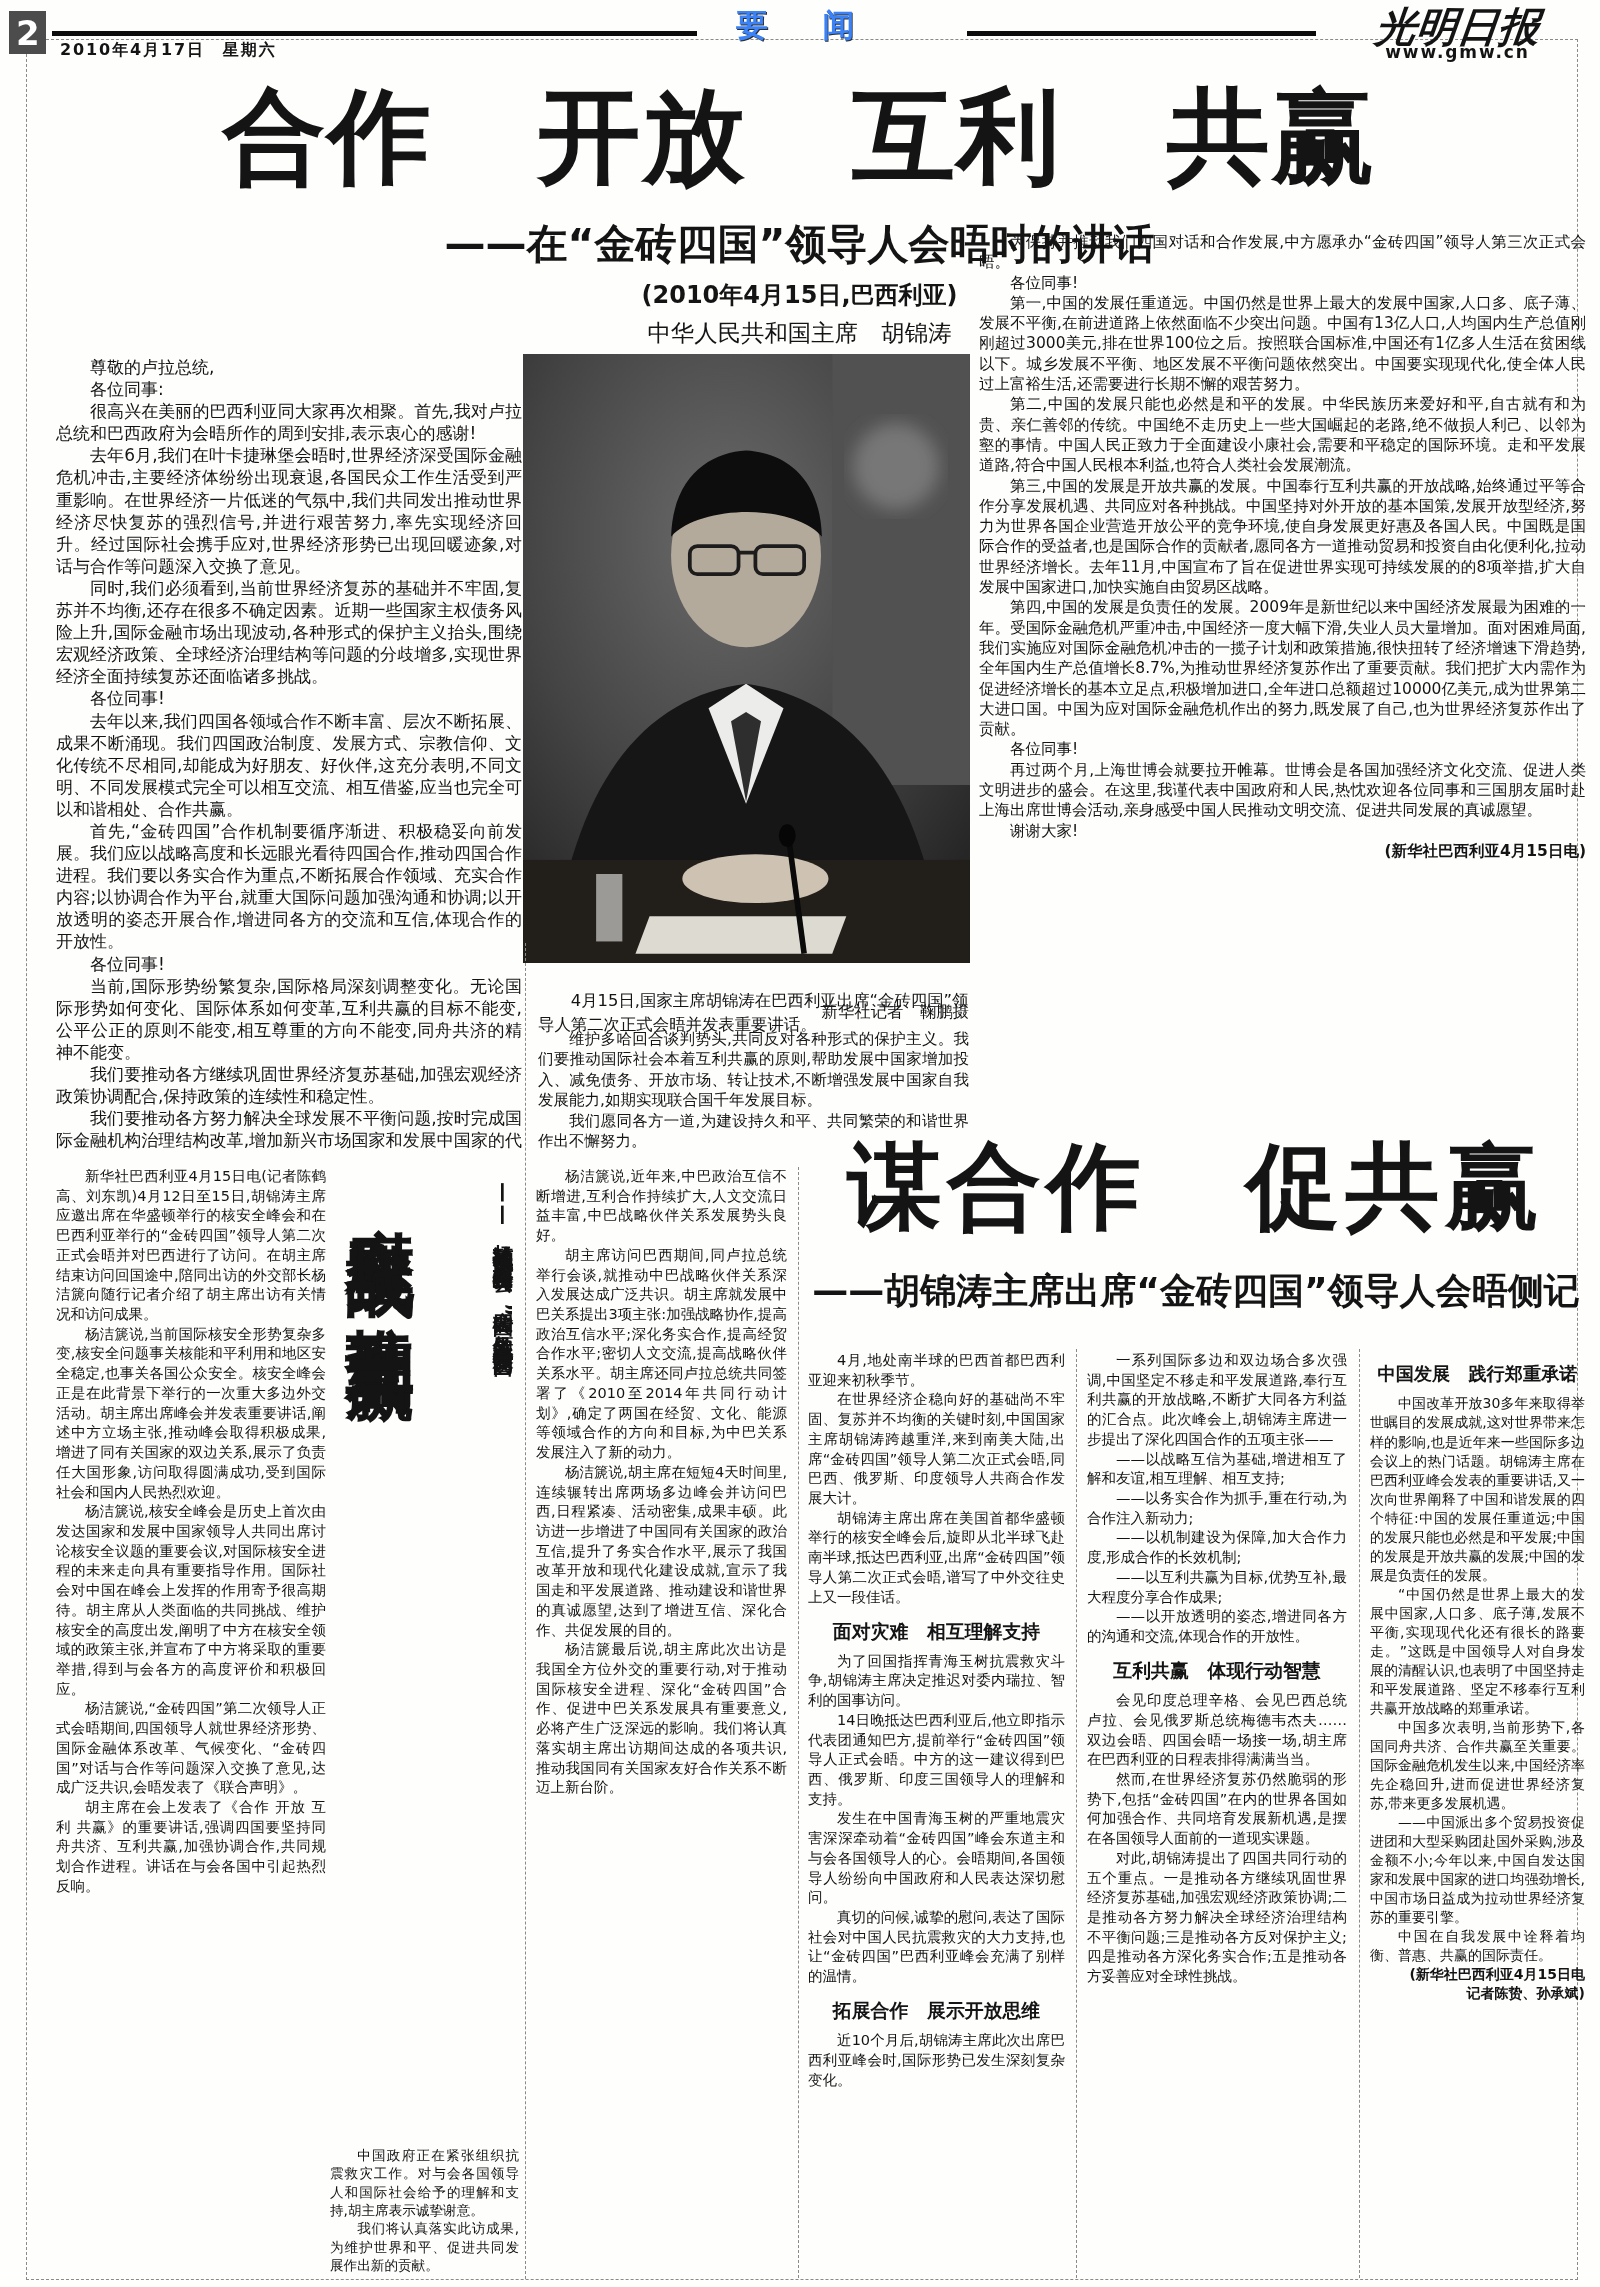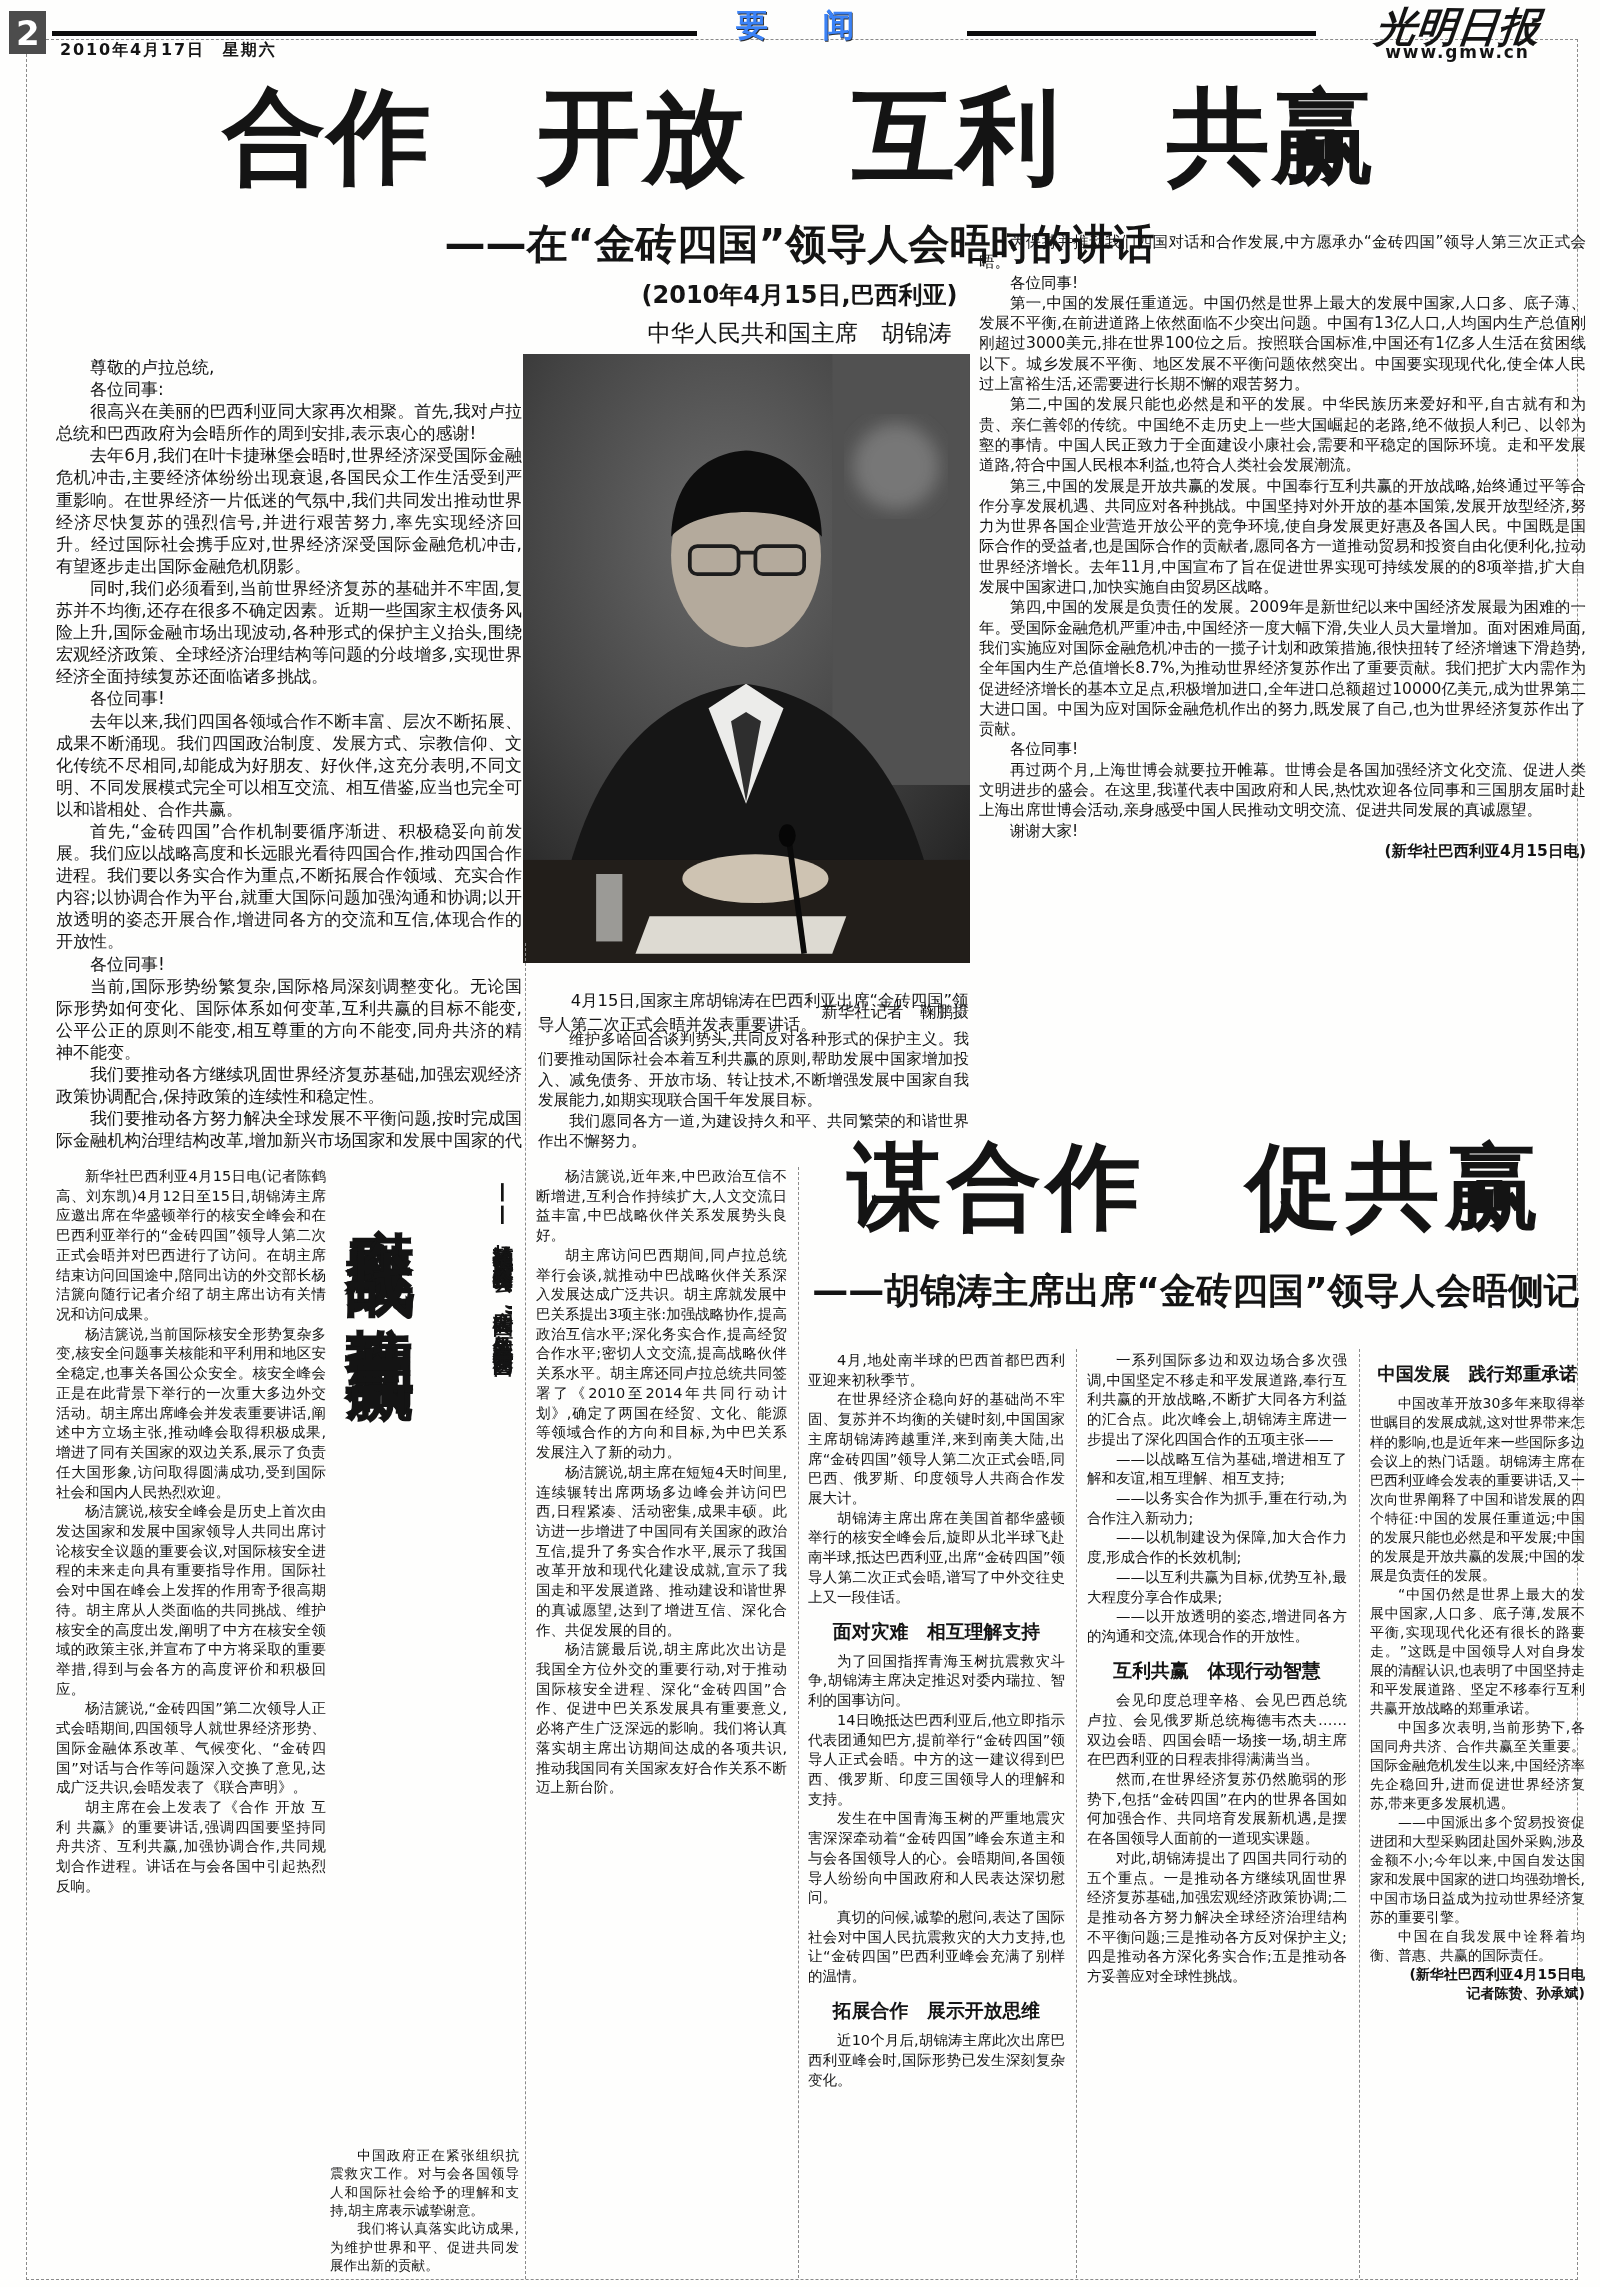--- a/index.html
+++ b/index.html
@@ -112,21 +112,21 @@
   </div>
   <div class="abs caption">
     <p class="para">4月15日,国家主席胡锦涛在巴西利亚出席“金砖四国”领导人第二次正式会晤并发表重要讲话。</p>
     <span class="cap-credit">新华社记者　鞠鹏摄</span>
   </div>
 
   <div class="abs col sp-left">
       <p class="para">尊敬的卢拉总统,</p>
       <p class="para">各位同事:</p>
       <p class="para">很高兴在美丽的巴西利亚同大家再次相聚。首先,我对卢拉总统和巴西政府为会晤所作的周到安排,表示衷心的感谢!</p>
-      <p class="para">去年6月,我们在叶卡捷琳堡会晤时,世界经济深受国际金融危机冲击,主要经济体纷纷出现衰退,各国民众工作生活受到严重影响。在世界经济一片低迷的气氛中,我们共同发出推动世界经济尽快复苏的强烈信号,并进行艰苦努力,率先实现经济回升。经过国际社会携手应对,世界经济深受国际金融危机冲击,有望逐步走出国际金融危机阴影。</p>
+      <p class="para">去年6月,我们在叶卡捷琳堡会晤时,世界经济深受国际金融危机冲击,主要经济体纷纷出现衰退,各国民众工作生活受到严重影响。在世界经济一片低迷的气氛中,我们共同发出推动世界经济尽快复苏的强烈信号,并进行艰苦努力,率先实现经济回升。经过国际社会携手应对,世界经济形势已出现回暖迹象,对话与合作等问题深入交换了意见。</p>
       <p class="para">同时,我们必须看到,当前世界经济复苏的基础并不牢固,复苏并不均衡,还存在很多不确定因素。近期一些国家主权债务风险上升,国际金融市场出现波动,各种形式的保护主义抬头,围绕宏观经济政策、全球经济治理结构等问题的分歧增多,实现世界经济全面持续复苏还面临诸多挑战。</p>
       <p class="para">各位同事!</p>
       <p class="para">去年以来,我们四国各领域合作不断丰富、层次不断拓展、成果不断涌现。我们四国政治制度、发展方式、宗教信仰、文化传统不尽相同,却能成为好朋友、好伙伴,这充分表明,不同文明、不同发展模式完全可以相互交流、相互借鉴,应当也完全可以和谐相处、合作共赢。</p>
       <p class="para">首先,“金砖四国”合作机制要循序渐进、积极稳妥向前发展。我们应以战略高度和长远眼光看待四国合作,推动四国合作进程。我们要以务实合作为重点,不断拓展合作领域、充实合作内容;以协调合作为平台,就重大国际问题加强沟通和协调;以开放透明的姿态开展合作,增进同各方的交流和互信,体现合作的开放性。</p>
       <p class="para">各位同事!</p>
       <p class="para">当前,国际形势纷繁复杂,国际格局深刻调整变化。无论国际形势如何变化、国际体系如何变革,互利共赢的目标不能变,公平公正的原则不能变,相互尊重的方向不能变,同舟共济的精神不能变。</p>
       <p class="para">我们要推动各方继续巩固世界经济复苏基础,加强宏观经济政策协调配合,保持政策的连续性和稳定性。</p>
       <p class="para">我们要推动各方努力解决全球发展不平衡问题,按时完成国际金融机构治理结构改革,增加新兴市场国家和发展中国家的代表性和发言权。</p>
       <p class="para">我们要推动各方反对各种形式的保护主义,妥善处理贸易纠纷,推动多哈回合谈判早日达成全面均衡的成果。</p>
       <p class="para">我们要推动各方深化国际金融监管改革,扩大监管范围,明确监管责任;要提倡对主要储备货币发行经济体货币政策的关注和监督。</p>

